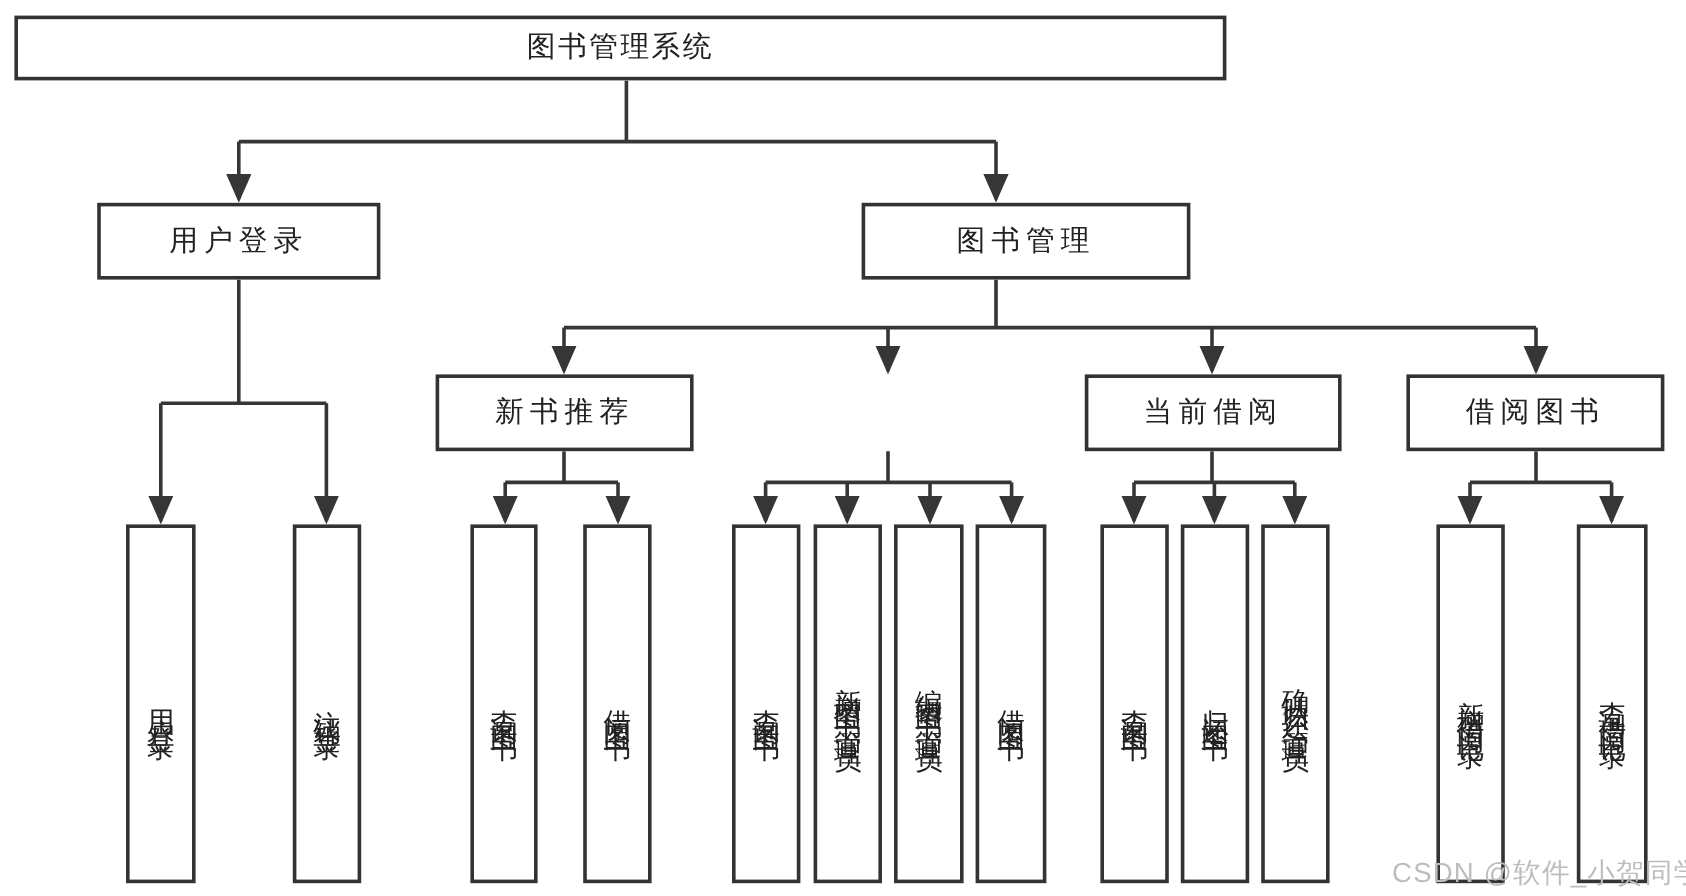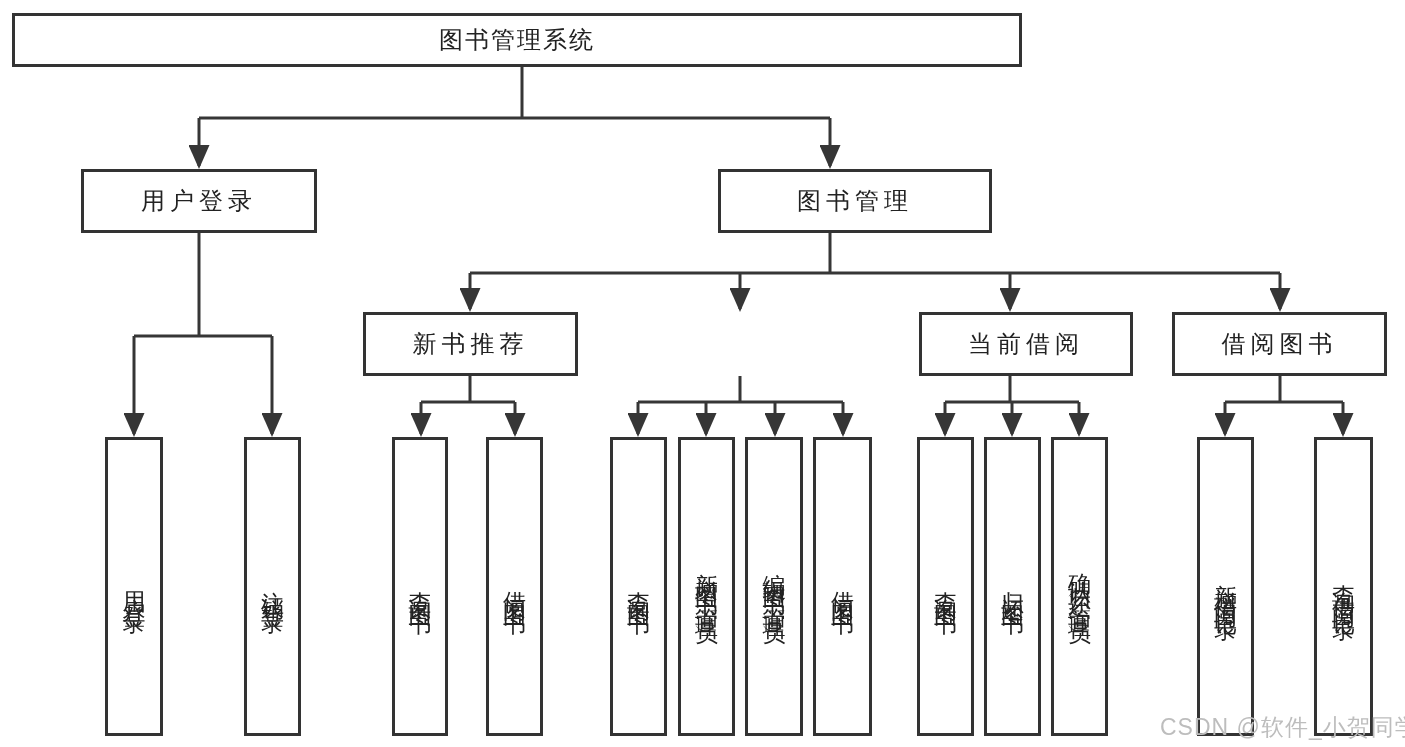--- a/index.html
+++ b/index.html
@@ -109,21 +109,21 @@
     <path class="ln" d="M1225 402 L1225 434" marker-end="url(#arrow)"></path>
     <path class="ln" d="M1343 402 L1343 434" marker-end="url(#arrow)"></path>
   </svg>
 
   <div class="box h root-box" style="left:12px; top:13px; width:1010px; height:54px;">图书管理系统</div>
 
   <div class="box h" style="left:81px; top:169px; width:236px; height:64px;">用户登录</div>
   <div class="box h" style="left:684px; top:169px; width:274px; height:64px;margin-left:34px;">图书管理</div>
 
   <div class="box h" style="left:363px; top:312px; width:215px; height:64px;">新书推荐</div>
-  <div class="box h" style="left:904px; top:312px; width:214px; height:64px;margin-left:15px;">当前借阅</div>
+  <div class="box h" style="left:904px; top:312px; width:214px; height:64px;">当前借阅</div>
   <div class="box h" style="left:1172px; top:312px; width:215px; height:64px;">借阅图书</div>
 
   <div class="box v" style="left:105px; top:437px; width:58px; height:299px;">用户登录</div>
   <div class="box v" style="left:244px; top:437px; width:57px; height:299px;">注销登录</div>
 
   <div class="box v" style="left:392px; top:437px; width:56px; height:299px;">查询图书</div>
   <div class="box v" style="left:486px; top:437px; width:57px; height:299px;">借阅图书</div>
 
   <div class="box v" style="left:610px; top:437px; width:57px; height:299px;">查询图书</div>
   <div class="box v" style="left:678px; top:437px; width:57px; height:299px;">新增图书（管理员）</div>

